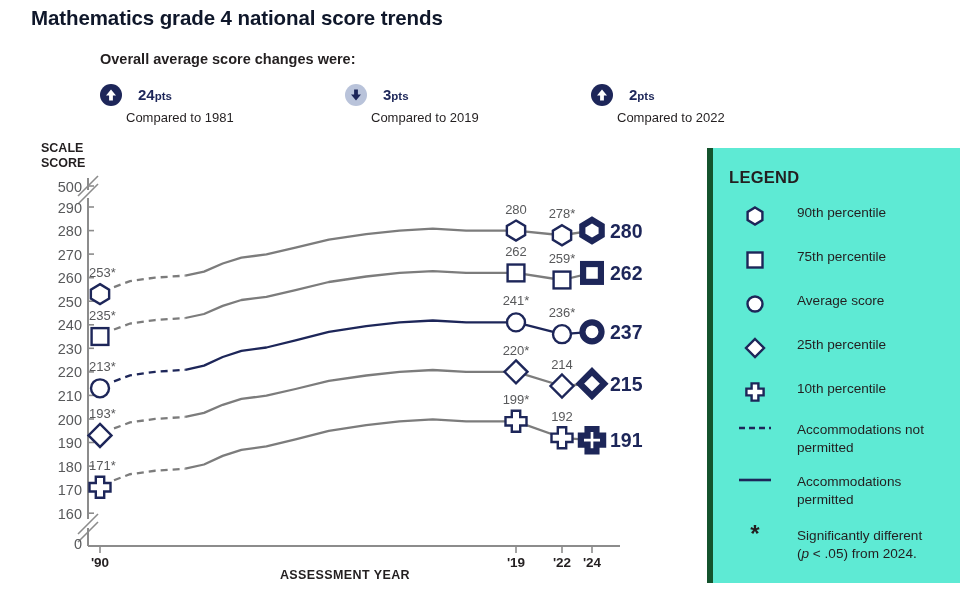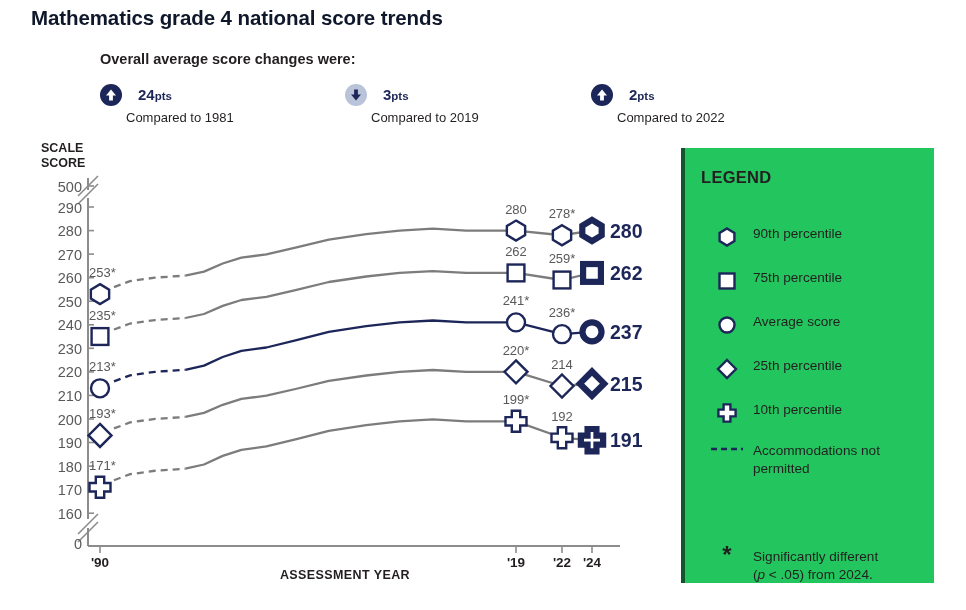--- a/index.html
+++ b/index.html
@@ -45,33 +45,33 @@
     position: absolute; top: 26px; left: 26px;
     font-size: 13px; color: #231f20; white-space: nowrap;
   }
 
   
   #chart-area { position: absolute; left: 0; top: 0; width: 700px; height: 464px; }
   #chart-svg { position: absolute; left: 0; top: 0; }
 
   
   #legend-panel {
-    position: absolute; left: 681px; top: 148px;
+    position: absolute; left: 707px; top: 148px;
     width: 253px; height: 435px;
-    background: #22c55e;
-    border-left: 4px solid #14532d;
+    background: #5eead4;
+    border-left: 6px solid #14532d;
   }
   #legend-title {
     position: absolute; left: 16px; top: 20px;
     font-size: 16.5px; font-weight: bold; letter-spacing: 0.3px;
     color: #231f20;
   }
   .legend-row {
     position: absolute; left: 16px; width: 230px;
-    display: flex; align-items: flex-start; gap: 0; margin-top: 21px;
+    display: flex; align-items: flex-start; gap: 16px;
   }
   .legend-glyph {
     width: 52px; flex: 0 0 52px;
     display: flex; align-items: center; justify-content: center;
     padding-top: 1px;
   }
   .legend-label {
     font-size: 13.6px; color: #231f20; line-height: 1.33;
     padding-top: 1px;
   }
@@ -303,20 +303,28 @@
 
   <div class="legend-row" style="top:272px;">
     <span class="legend-glyph">
       <svg width="34" height="14" viewBox="0 0 34 14">
           <line x1="1" y1="7" x2="33" y2="7" stroke="#1d2659" stroke-width="2.6" stroke-dasharray="6,4"></line>
         </svg>
     </span>
     <span class="legend-label" style="max-width:178px;">Accommodations not permitted</span>
   </div>
 
+  <div class="legend-row" style="top:324px;">
+    <span class="legend-glyph">
+      <svg width="34" height="14" viewBox="0 0 34 14">
+          <line x1="1" y1="7" x2="33" y2="7" stroke="#1d2659" stroke-width="2.6"></line>
+        </svg>
+    </span>
+    <span class="legend-label" style="max-width:160px;">Accommodations permitted</span>
+  </div>
 
   <div class="legend-row" style="top:378px;">
     <span class="legend-glyph">
       <span class="star-glyph">*</span>
     </span>
     <span class="legend-label" style="max-width:180px;">
       <span id="sig-a">Significantly different</span><br><span id="sig-b">(<i>p</i> &lt; .05) from 2024.</span>
     </span>
   </div>
 </div>

